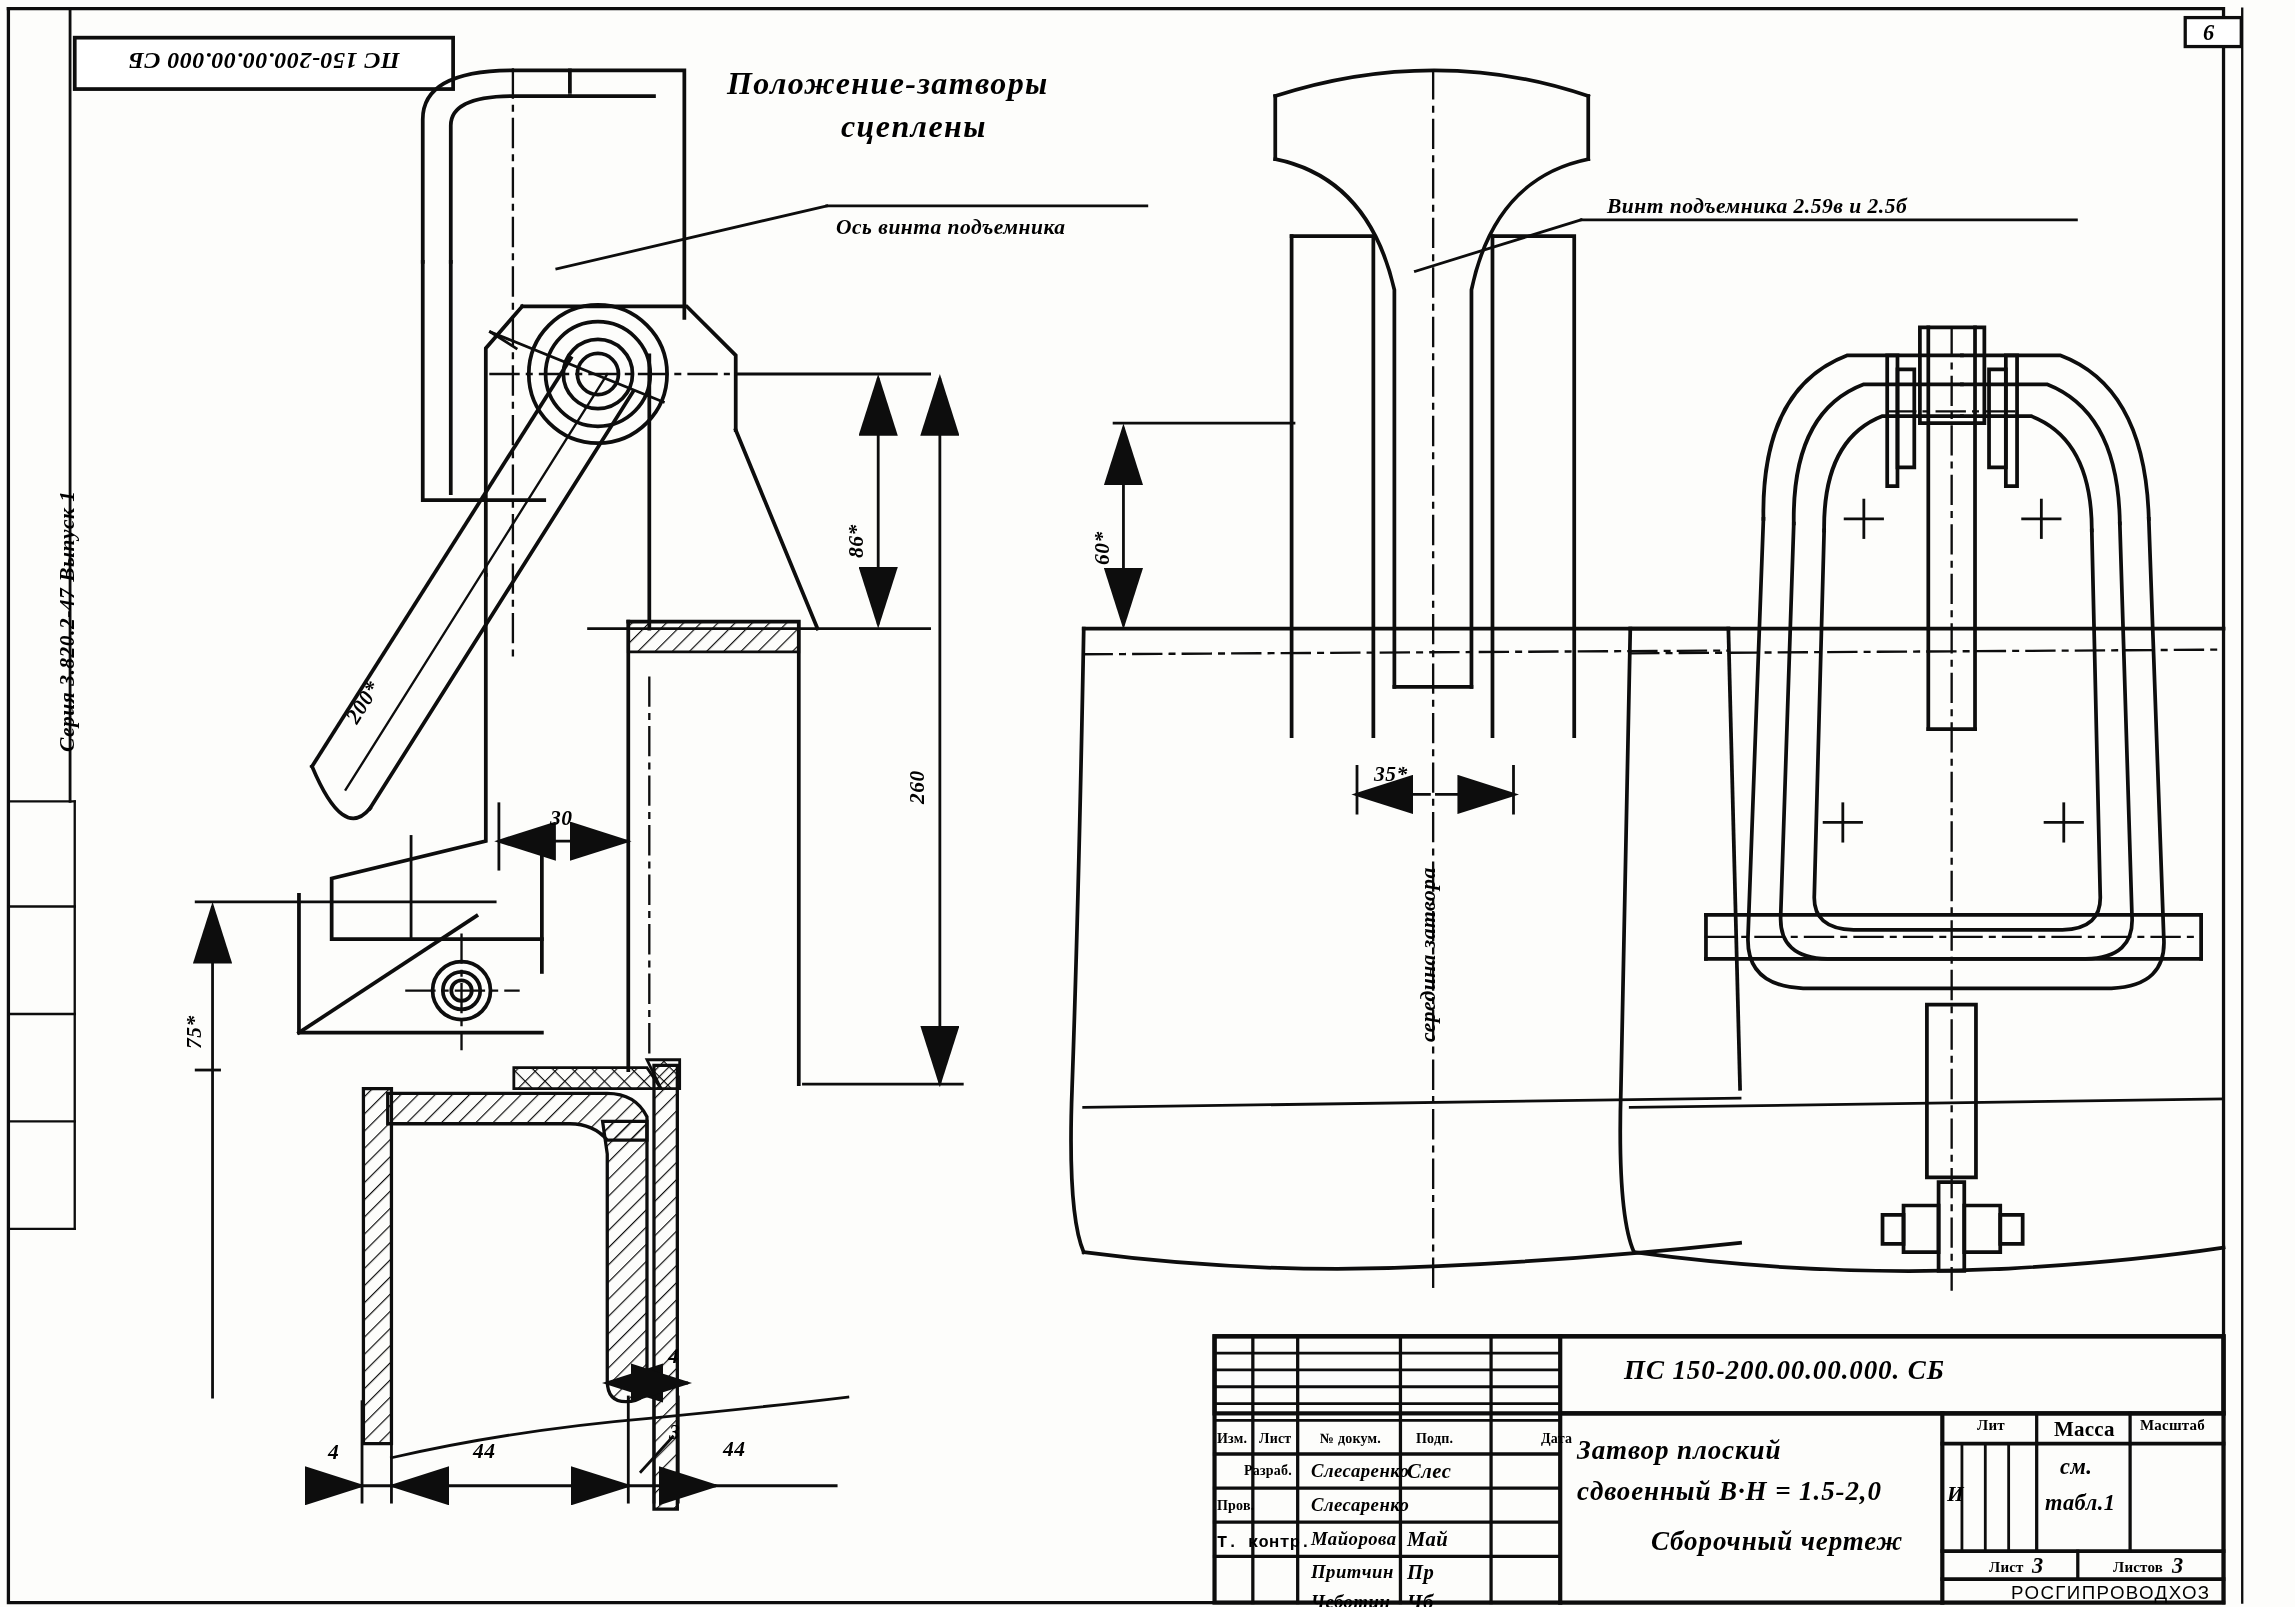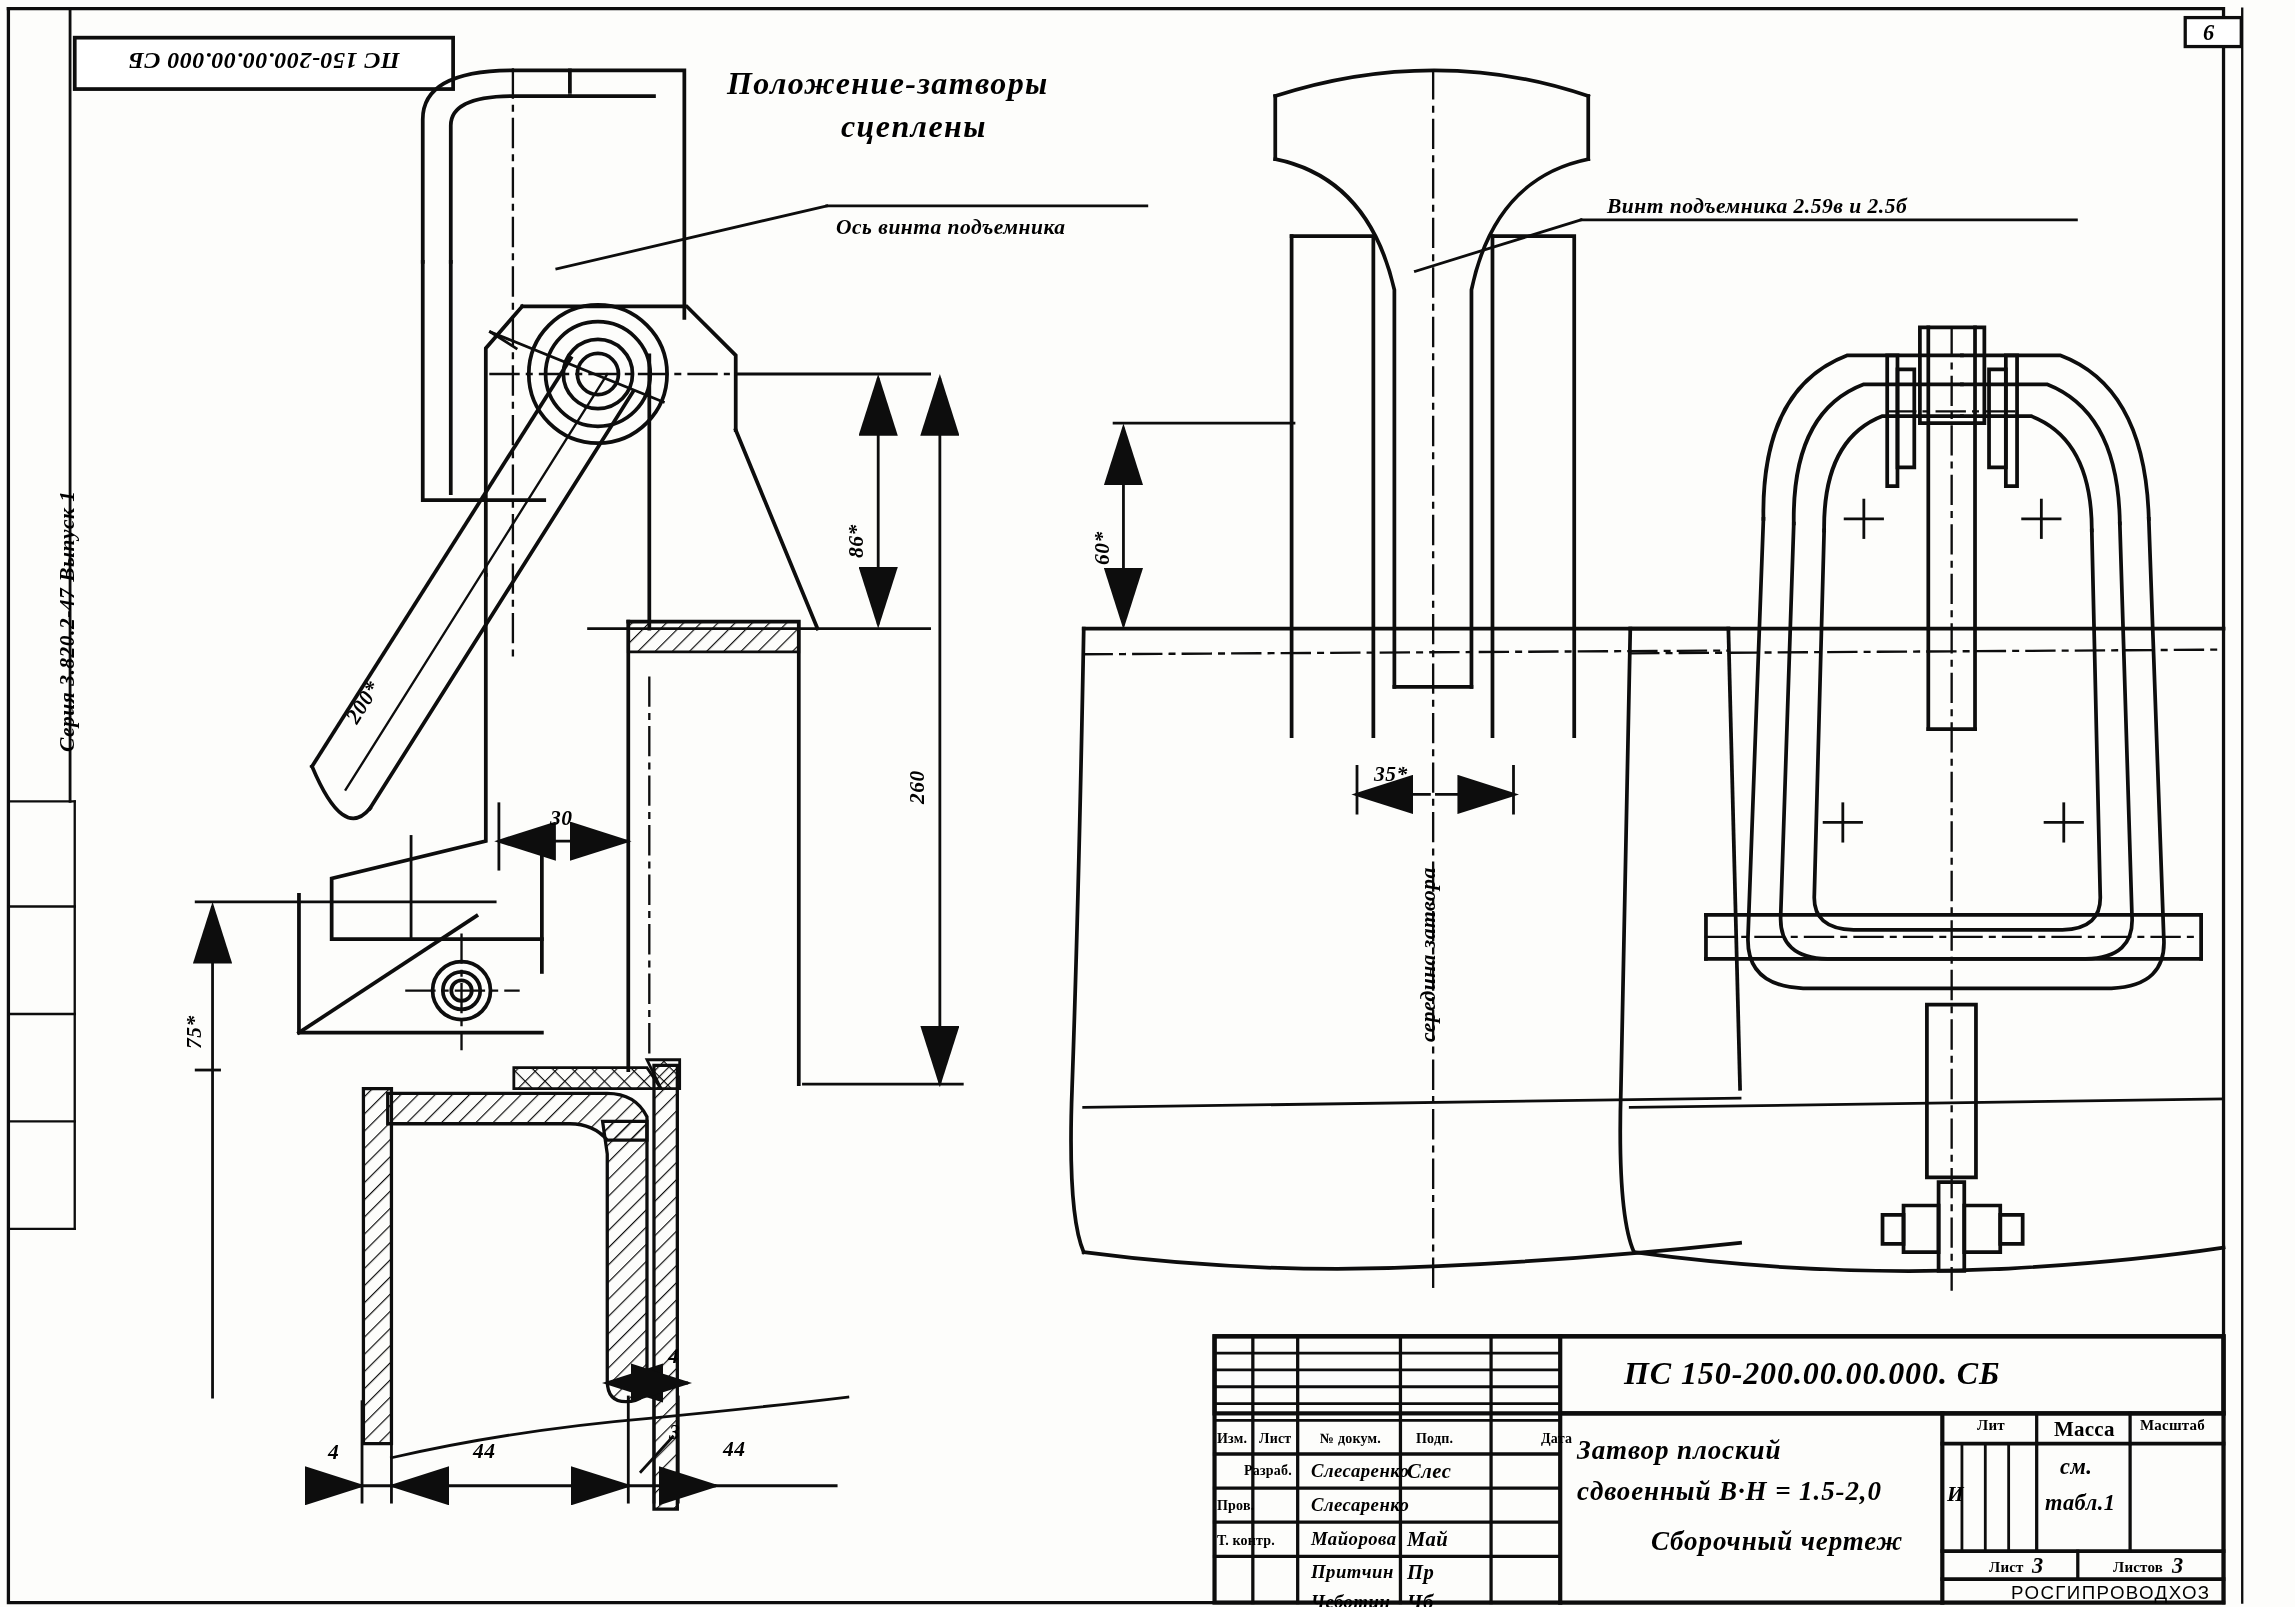--- a/index.html
+++ b/index.html
@@ -18,21 +18,21 @@
   .tall{transform-origin:left top;}
   .title-main{font-size:32px;font-style:italic;font-weight:bold;
               font-family:"Liberation Serif", serif;letter-spacing:1.4px;}
   .callout{font-size:21.5px;}
   .dim{font-size:21.5px;font-weight:bold;font-style:italic;}
   .tb-head{font-family:"Liberation Serif", serif;font-style:normal;font-weight:bold;
            font-size:16px;letter-spacing:0.2px;}
   .tb-hand{font-family:"Liberation Serif", serif;font-style:italic;font-weight:bold;
            font-size:19.6px;}
   .tb-big{font-family:"Liberation Serif", serif;font-style:italic;font-weight:bold;
-          font-size:32px;letter-spacing:0.9px;text-align:center;}
+          font-size:27px;letter-spacing:0.9px;text-align:center;}
   .tb-title{font-family:"Liberation Serif", serif;font-style:italic;font-weight:bold;
             font-size:27px;letter-spacing:0.9px;}
   .org{font-family:"Liberation Sans", sans-serif;font-style:normal;font-weight:normal;
        font-size:18.7px;letter-spacing:1.4px;margin-left:40px;}
   .sigscript{font-family:"Liberation Serif", serif;font-style:italic;font-size:20.6px;}
 </style>
 </head>
 <body>
 
 <div class="sheet">
@@ -377,21 +377,21 @@
   <div class="txt tb-head" style="left:1416px;top:1431px;font-size:14px;">Подп.</div>
   <div class="txt tb-head" style="left:1504px;top:1431px;font-size:14px;margin-left:37px;">Дата</div>
 
   <div class="txt tb-head" style="left:1217px;top:1463px;font-size:14px;margin-left:27px;">Разраб.</div>
   <div class="txt tb-hand" style="left:1311px;top:1460px;font-size:18.7px;">Слесаренко</div>
   <div class="txt sigscript" style="left:1407px;top:1460px;">Слес</div>
 
   <div class="txt tb-head" style="left:1217px;top:1498px;font-size:14px;">Пров.</div>
   <div class="txt tb-hand" style="left:1311px;top:1494px;font-size:18.7px;">Слесаренко</div>
 
-  <div class="txt tb-head" style="left:1217px;top:1533px;font-size:14px;">Т. контр.</div>
+  <div class="txt tb-head" style="left:1217px;top:1533px;font-size:17px;font-family:Liberation Mono, monospace;">Т. контр.</div>
   <div class="txt tb-hand" style="left:1311px;top:1528px;font-size:18.7px;">Майорова</div>
   <div class="txt sigscript" style="left:1407px;top:1528px;">Май</div>
 
   <div class="txt tb-hand" style="left:1311px;top:1561px;font-size:18.7px;">Притчин</div>
   <div class="txt sigscript" style="left:1407px;top:1561px;">Пр</div>
 
   <div class="txt tb-hand" style="left:1311px;top:1591px;font-size:18.7px;">Чеботин</div>
   <div class="txt sigscript" style="left:1407px;top:1591px;">Чб</div>
 
   <div class="txt tb-title" style="left:1577px;top:1435px;">Затвор  плоский</div>

